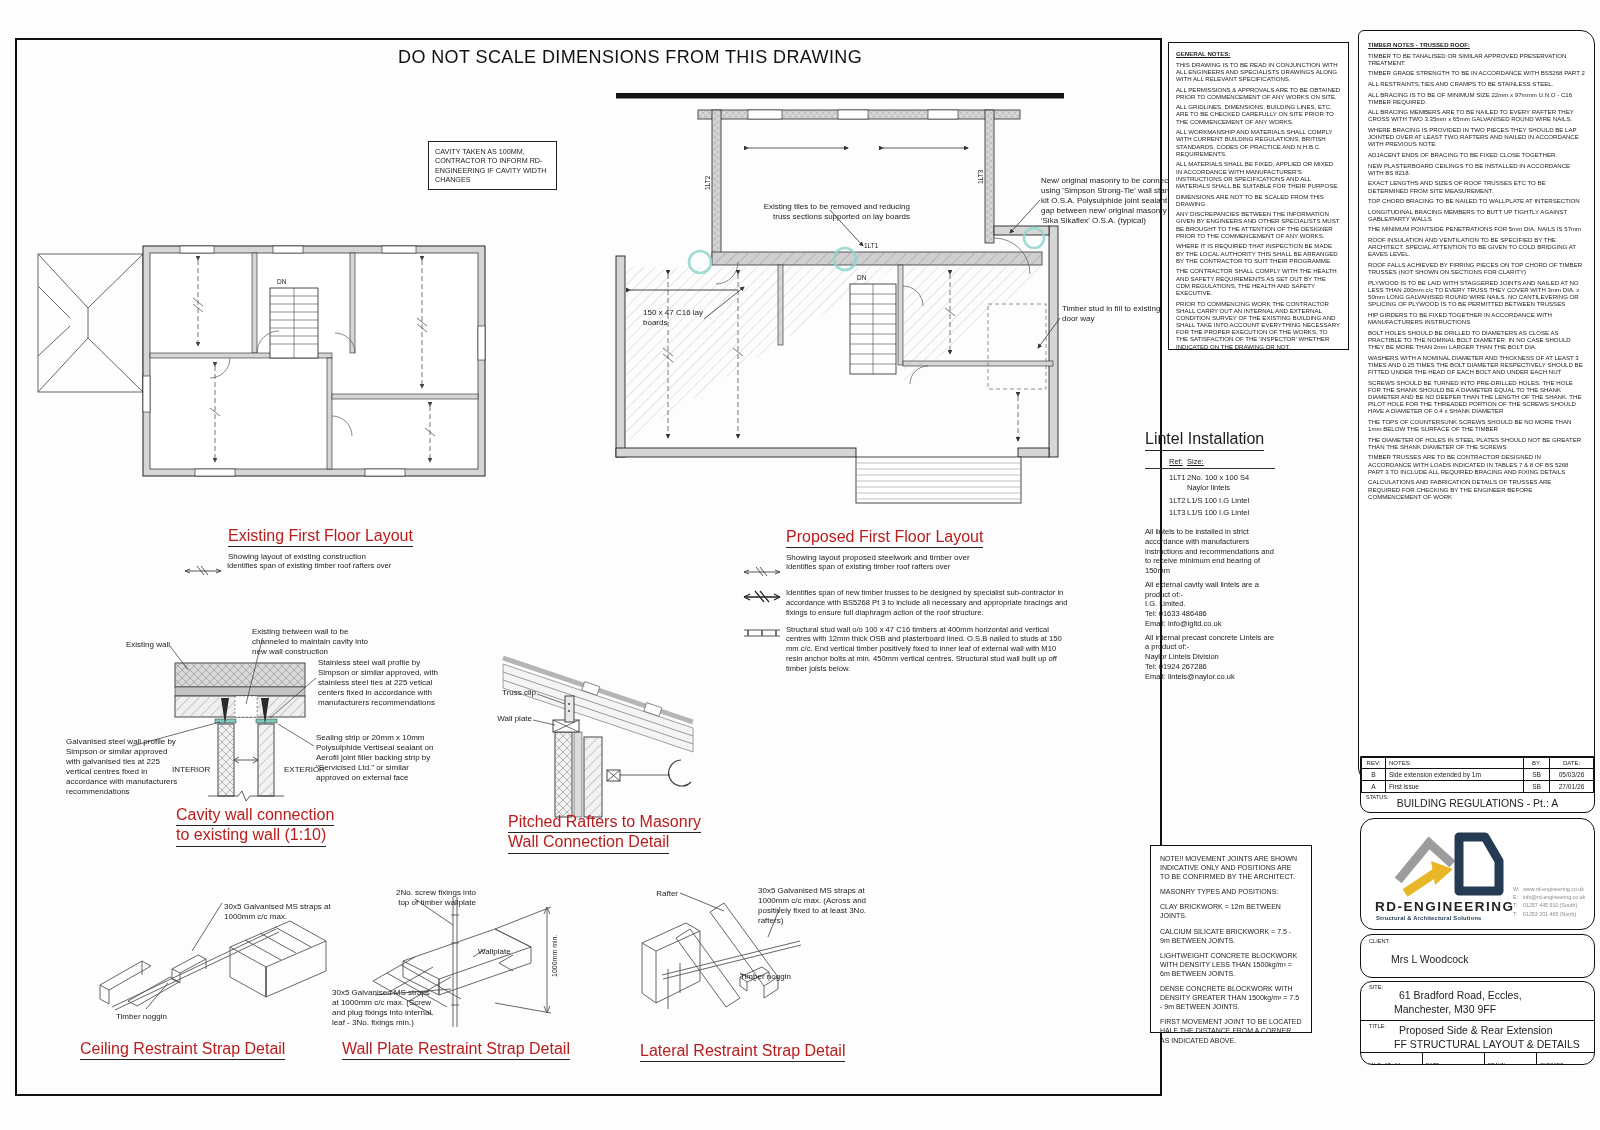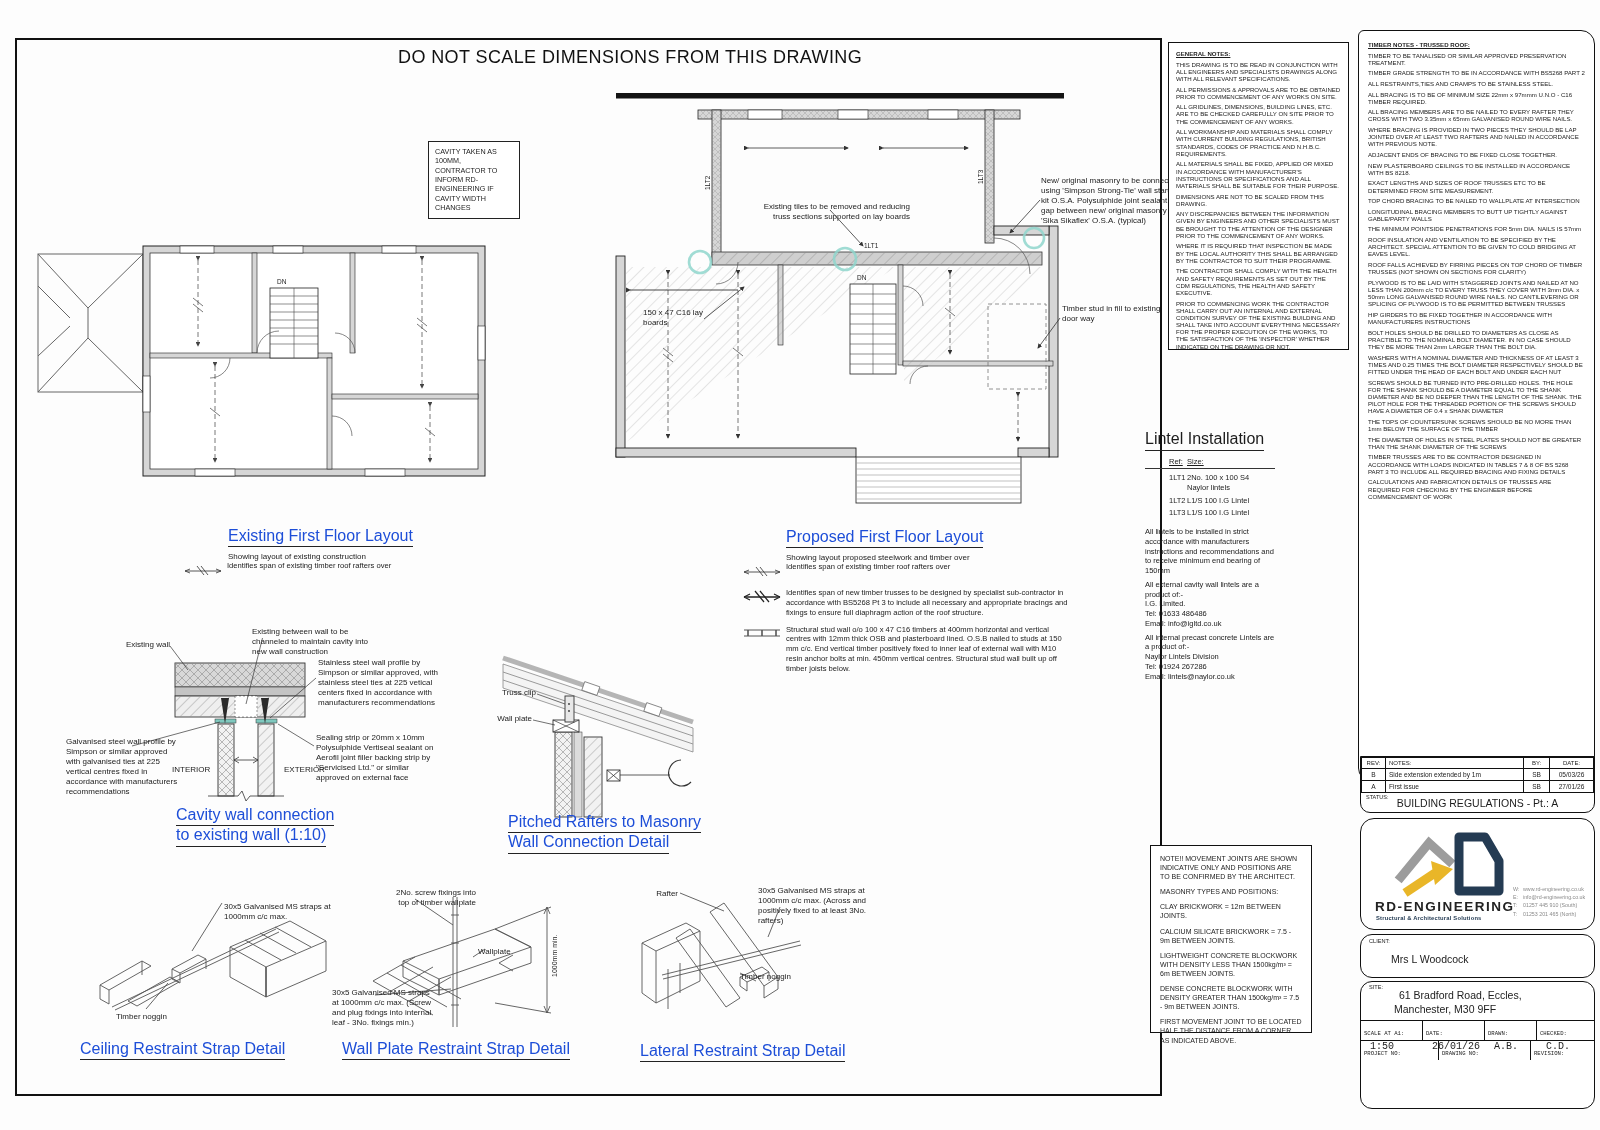--- a/index.html
+++ b/index.html
@@ -10,21 +10,21 @@
   }
   .abs { position:absolute; }
   svg text { font-family:"Liberation Sans", sans-serif; fill:#222; }
 
   
   .main-frame { border:2px solid #111; }
   .box { border:1.3px solid #111; background:#fff; }
 
   
   .sheet-warning { font-size:18px; letter-spacing:.4px; color:#111; }
-  .dtitle { font-size:16px; color:#1d4ed8; line-height:1.15; }
+  .dtitle { font-size:16px; color:#b91c1c; line-height:1.15; }
   .dtitle .ul { border-bottom:1.4px solid #222; padding-bottom:1px; display:inline-block; }
   .dsub { font-size:8px; color:#222; margin-top:5px; }
 
   
   .ann { position:absolute; font-size:8px; line-height:1.25; color:#222; }
   .ann.r { text-align:right; }
   .small-note-box { border:1.1px solid #222; padding:5px 6px; font-size:7.2px; line-height:1.3; background:#fff; }
 
   
   .legrow { display:flex; align-items:flex-start; margin-bottom:7px; }
@@ -75,21 +75,21 @@
   .cellrow .cell:last-child { border-right:none; }
   .cell .tb-val { display:block; margin:1px 0 0 6px; font-size:10px; }
 </style>
 </head>
 <body>
 
 <div class="abs main-frame" style="left:15px; top:38px; width:1147px; height:1058px;"></div>
 
 <div class="abs sheet-warning" style="left:398px; top:47px;">DO NOT SCALE DIMENSIONS FROM THIS DRAWING</div>
 
-<div class="abs small-note-box" style="left:428px; top:141px; width:92px;">CAVITY TAKEN AS 100MM, CONTRACTOR TO INFORM RD-ENGINEERING IF CAVITY WIDTH CHANGES</div>
+<div class="abs small-note-box" style="left:428px; top:141px; width:129px;">CAVITY TAKEN AS 100MM, CONTRACTOR TO INFORM RD-ENGINEERING IF CAVITY WIDTH CHANGES</div>
 
 <svg class="abs" style="left:30px; top:226px;" width="460" height="258" viewBox="0 0 460 258">
   <defs>
     <pattern id="e-diag" width="7" height="7" patternUnits="userSpaceOnUse" patternTransform="rotate(45)">
       <line x1="0" y1="0" x2="0" y2="7" stroke="#9a9a9a" stroke-width="0.8"></line>
     </pattern>
     <marker id="e-arr" markerWidth="7" markerHeight="6" refX="5" refY="3" orient="auto">
       <path d="M0,0 L6,3 L0,6 z" fill="#444"></path>
     </marker>
   </defs>
@@ -694,26 +694,31 @@
       <div><b>T:</b><span>01257 445 910 (South)</span></div>
       <div><b>T:</b><span>01253 201 465 (North)</span></div>
     </div>
 </div>
 
 <div class="abs tb-box" style="left:1360px; top:934px; width:235px; height:44px;">
   <span class="abs tb-lbl" style="left:8px; top:3px;">CLIENT:</span>
   <span class="abs tb-val" style="left:30px; top:18px;">Mrs L Woodcock</span>
 </div>
 
-<div class="abs tb-box" style="left:1360px; top:981px; width:235px; height:128px;">
+<div class="abs tb-box" style="left:1360px; top:981px; width:235px; height:84px;">
   <div style="position:relative; height:38px;">
     <span class="abs tb-lbl" style="left:8px; top:2px;">SITE:</span>
     <span class="abs tb-val" style="left:38px; top:7px;">61 Bradford Road, Eccles,</span>
     <span class="abs tb-val" style="left:33px; top:21px;">Manchester, M30 9FF</span>
   </div>
+  <div style="position:relative; height:32px; border-top:1px solid #111;">
+    <span class="abs tb-lbl" style="left:8px; top:2px;">TITLE:</span>
+    <span class="abs tb-val" style="left:38px; top:3px;">Proposed Side &amp; Rear Extension</span>
+    <span class="abs tb-val" style="left:33px; top:17px;">FF STRUCTURAL LAYOUT &amp; DETAILS</span>
+  </div>
   <div class="cellrow" style="height:20px;">
     <div class="cell" style="width:62px;">
       <span class="tb-lbl">SCALE  AT  A1:</span><span class="tb-val">1:50</span>
     </div>
     <div class="cell" style="width:62px;">
       <span class="tb-lbl">DATE:</span><span class="tb-val">26/01/26</span>
     </div>
     <div class="cell" style="width:52px;">
       <span class="tb-lbl">DRAWN:</span><span class="tb-val">A.B.</span>
     </div>

